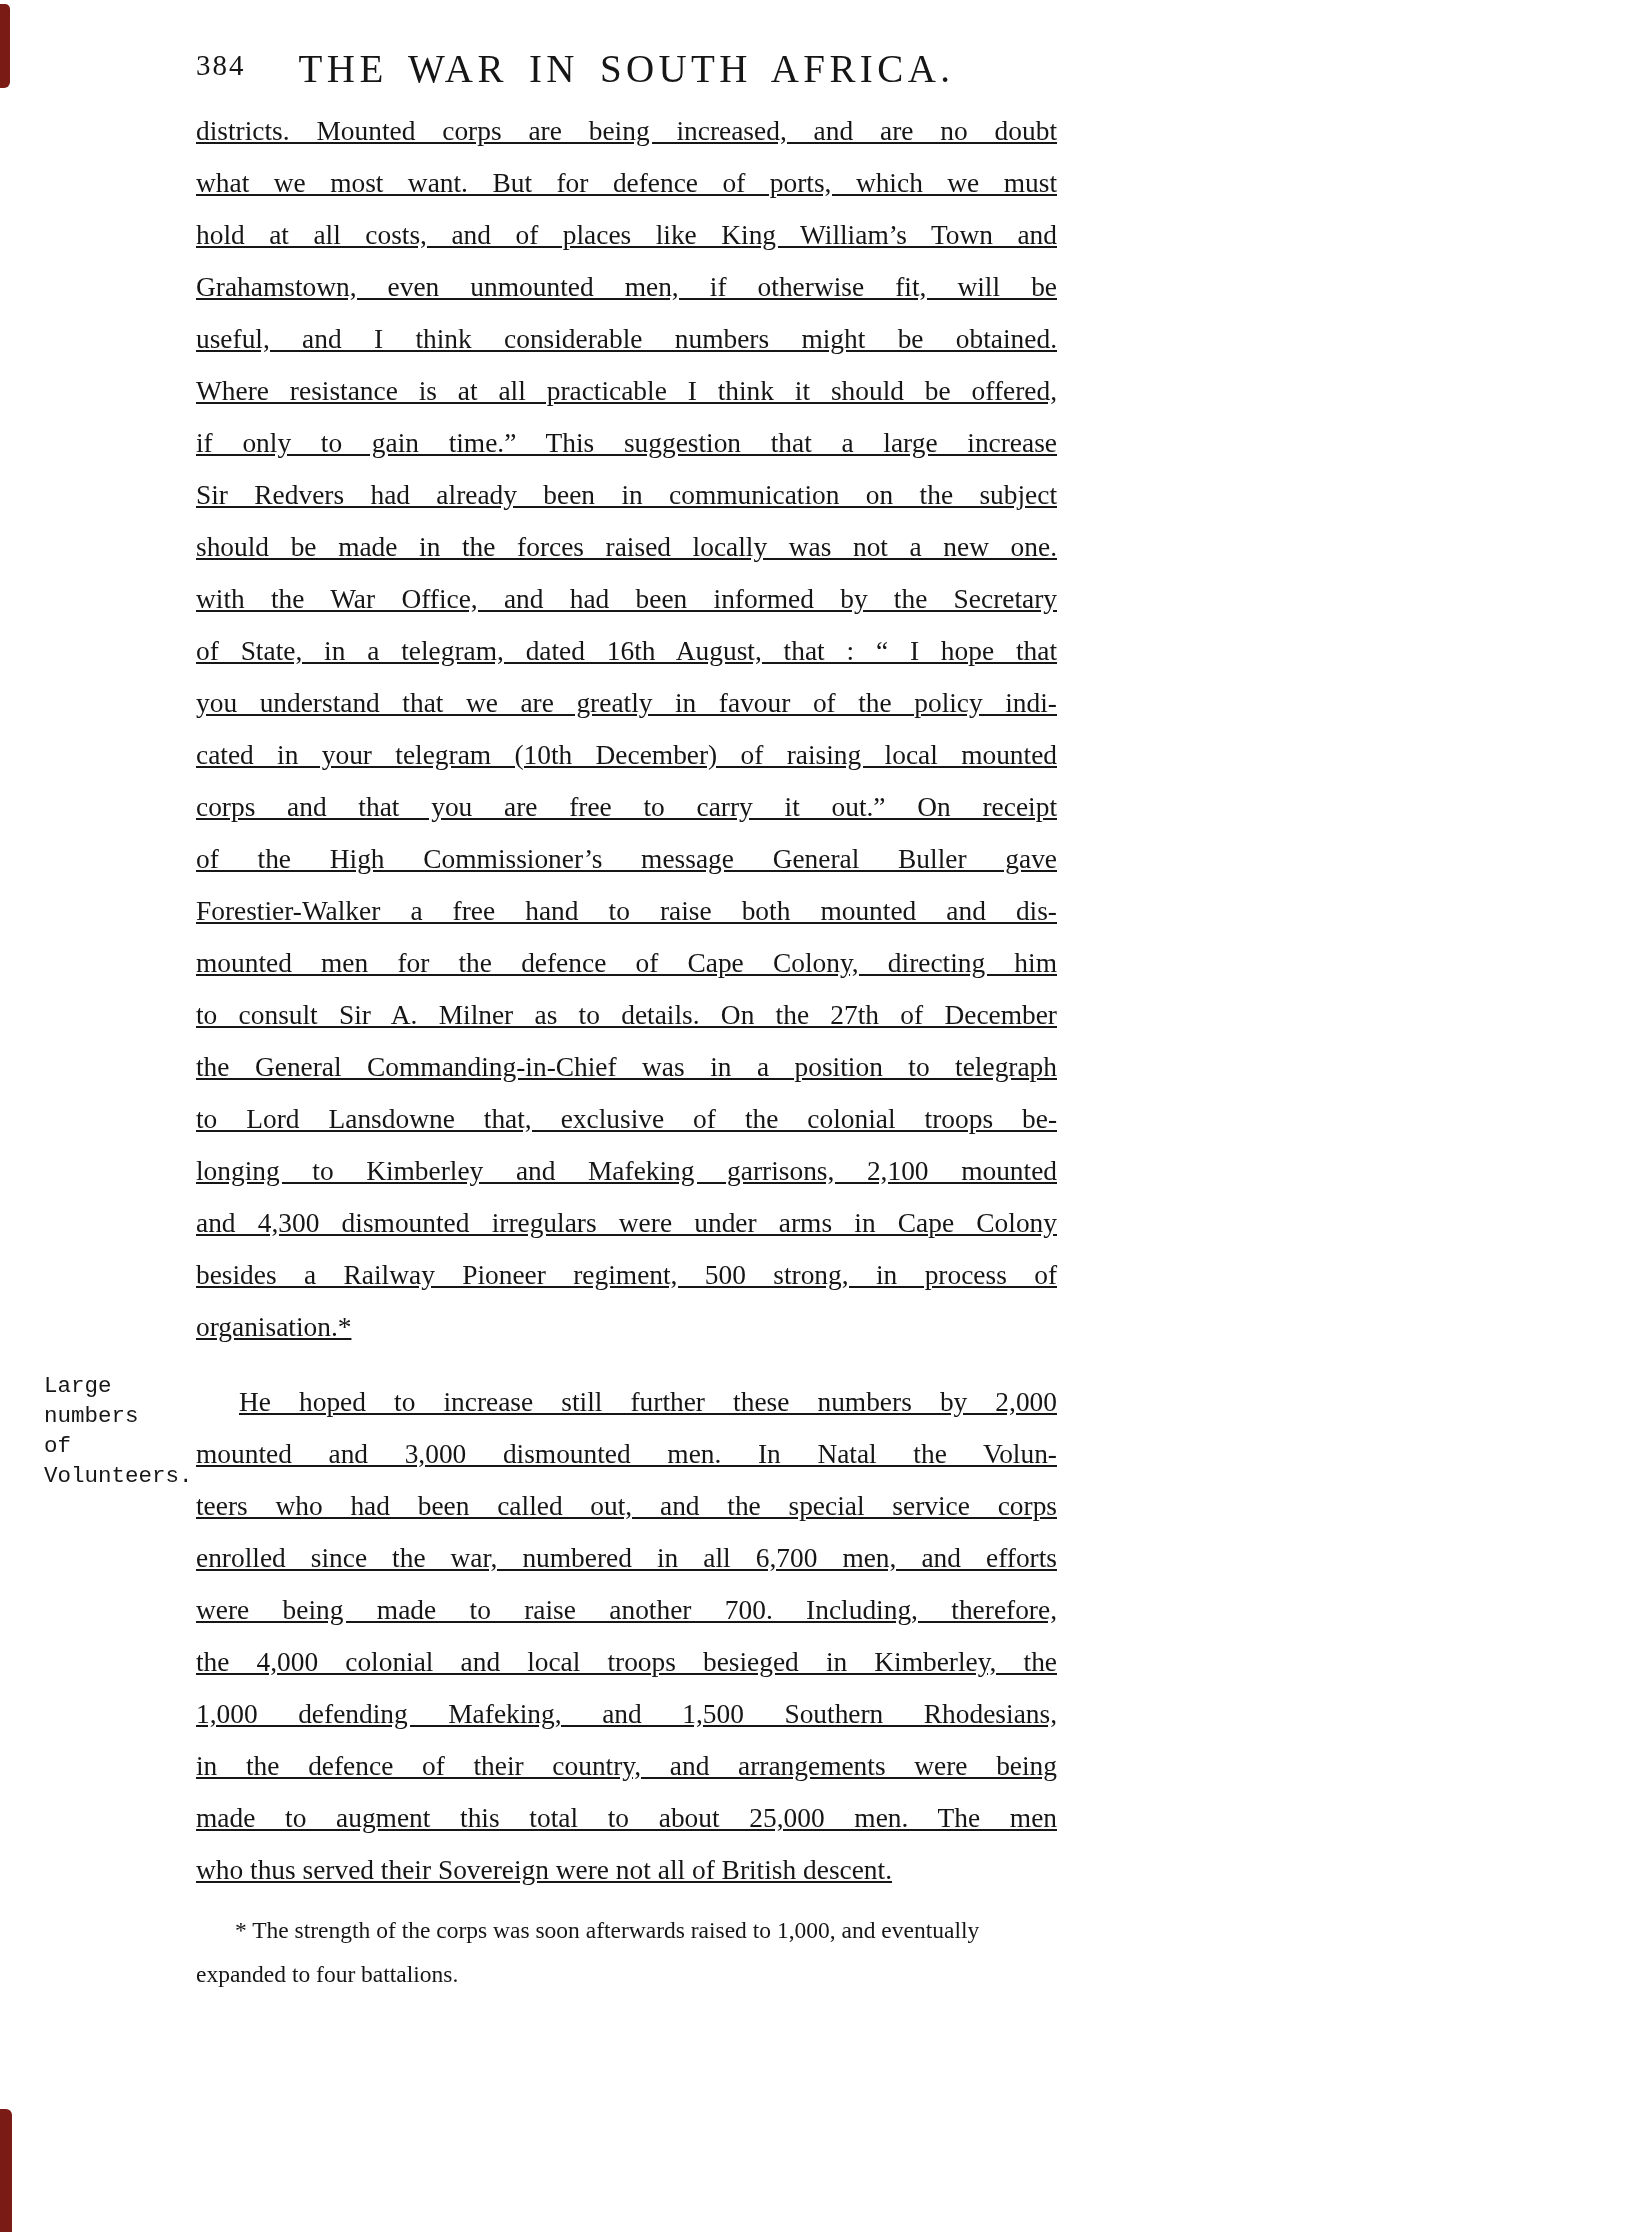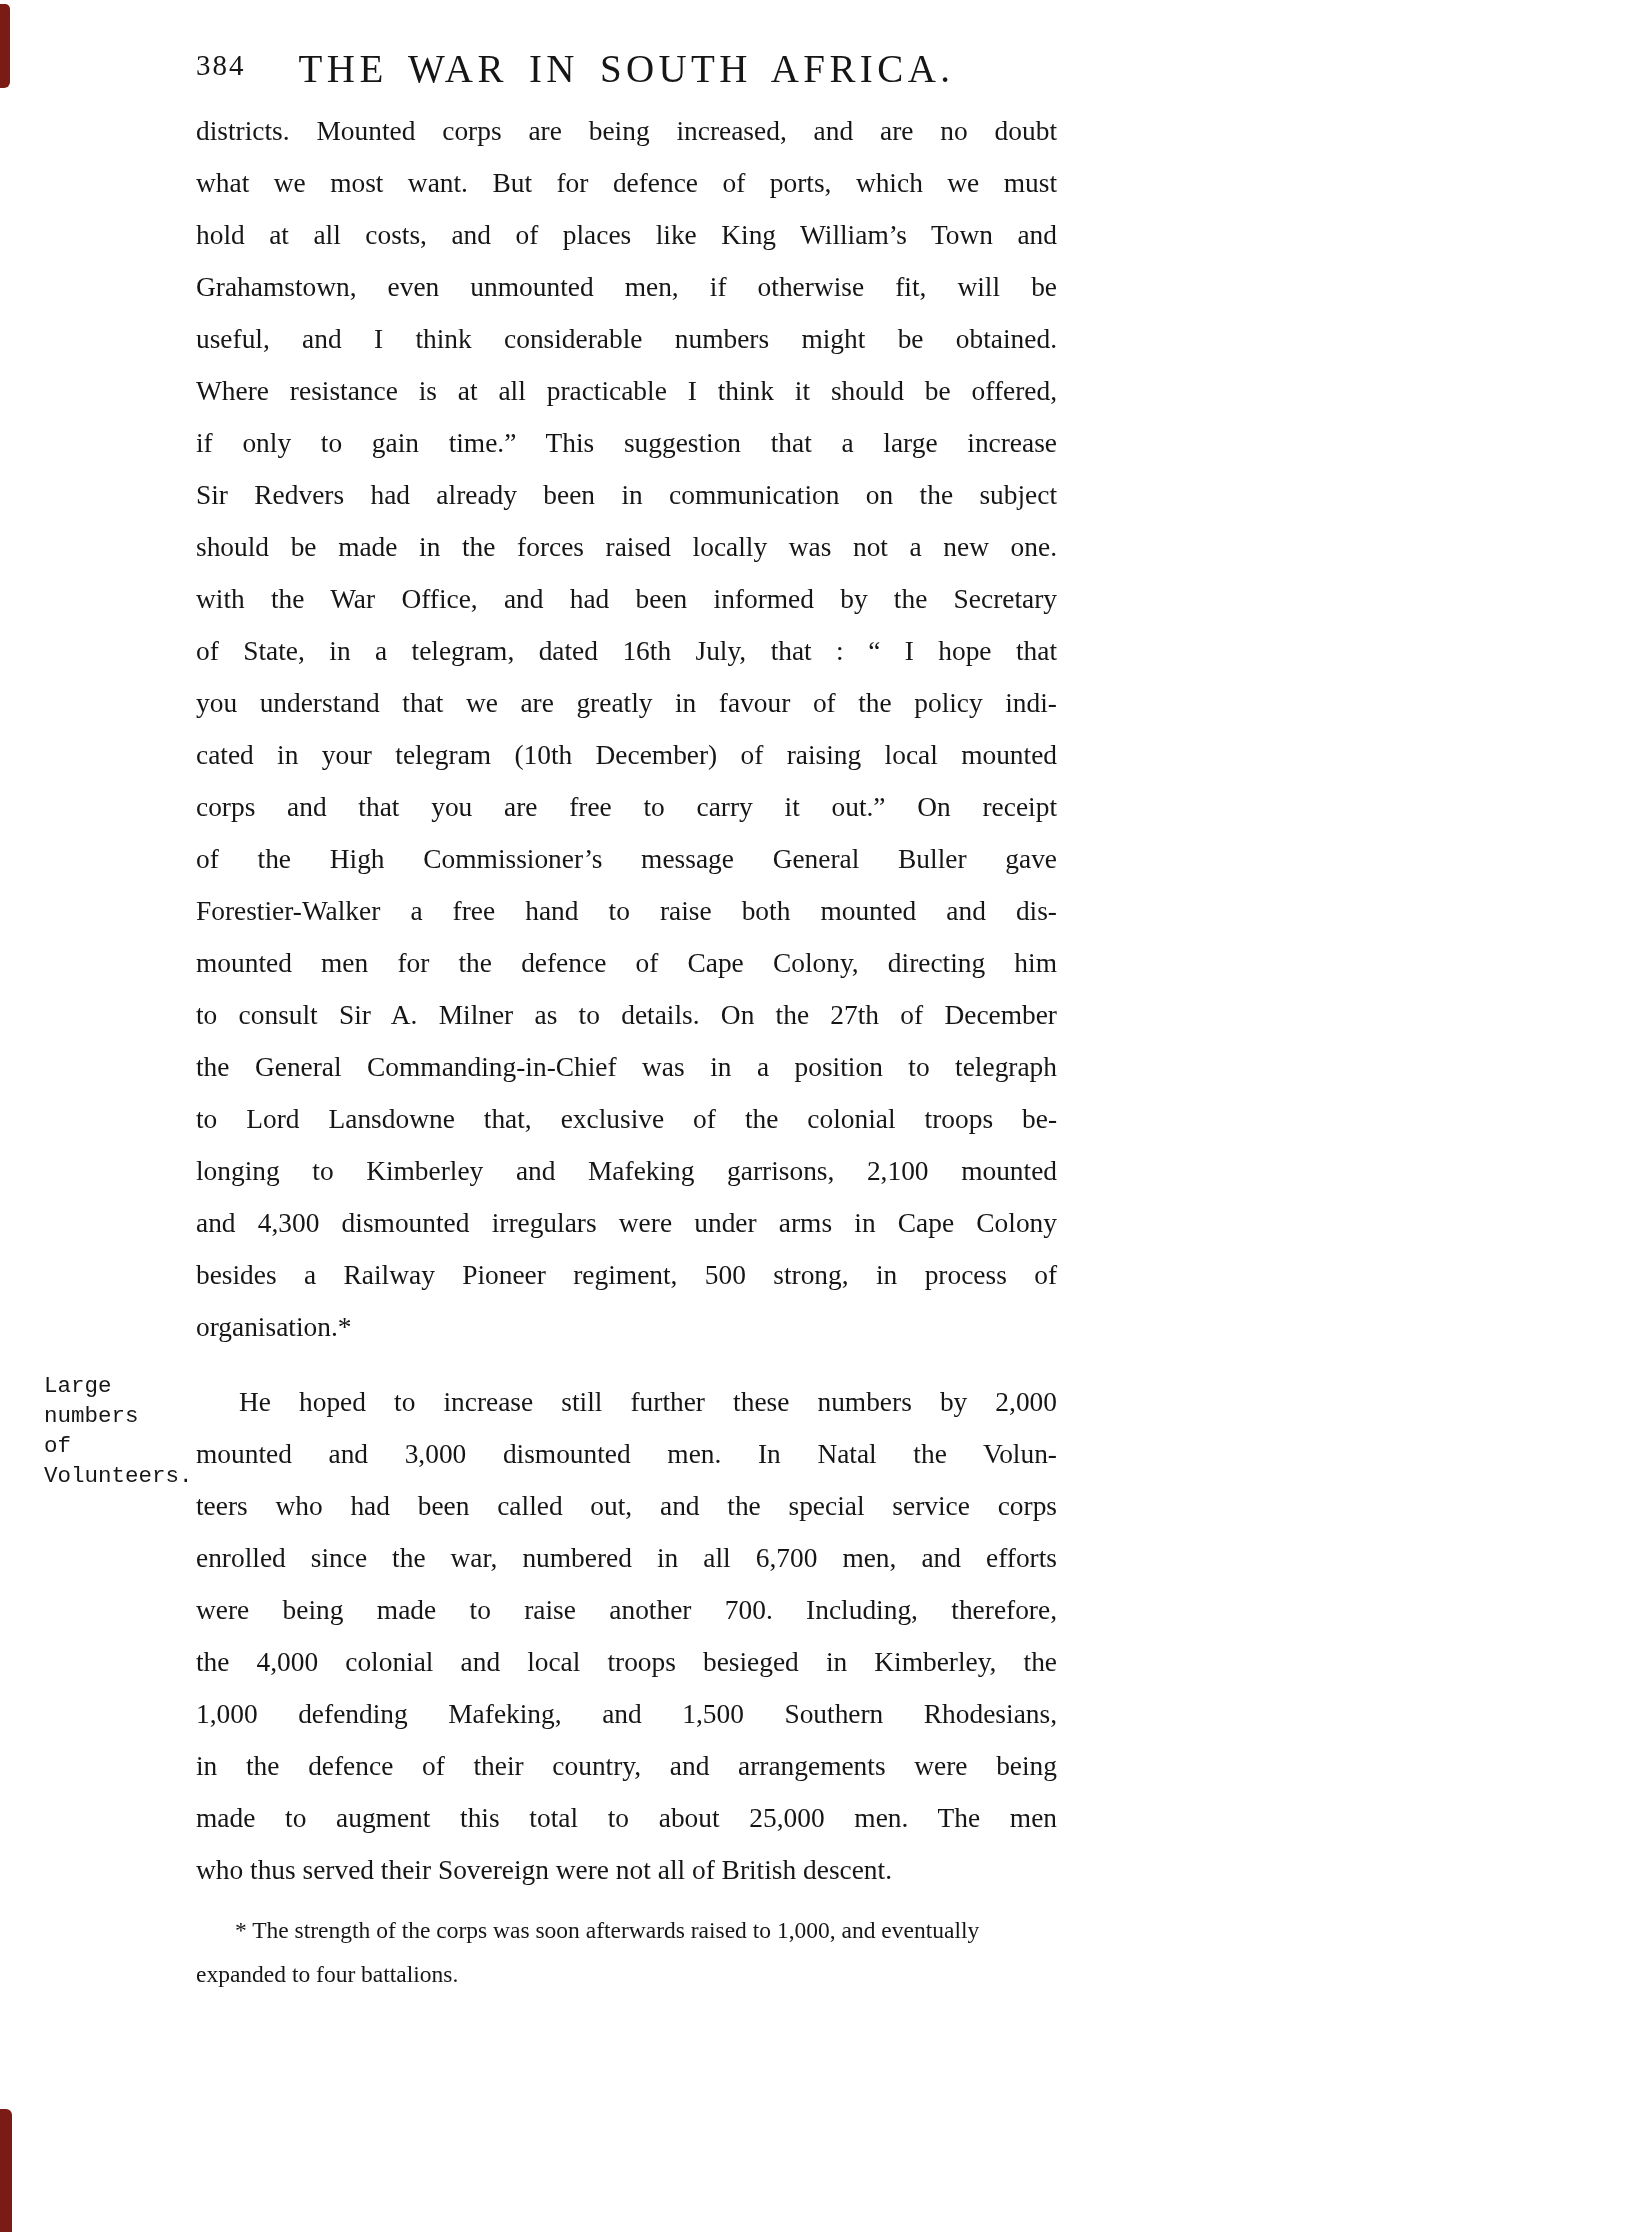--- a/index.html
+++ b/index.html
@@ -38,20 +38,21 @@
     display: block;
     text-align: center;
     font-size: 39px;
     letter-spacing: 4.4px;
     word-spacing: 6.9px;
   }
   .body-text {
     margin-top: 19.6px;
     font-size: 27.4px;
     line-height: 52px;
+    text-decoration: underline;
   }
   .paragraph { margin: 0; }
   .paragraph.gap { margin-top: 23.5px; }
   .line {
     text-align: justify;
     text-align-last: justify;
   }
   .line.last { text-align-last: left; }
   .line.indent { text-indent: 43px; }
   .margin-note {
@@ -113,21 +114,21 @@
           <div class="line">districts. Mounted corps are being increased, and are no doubt</div>
           <div class="line">what we most want. But for defence of ports, which we must</div>
           <div class="line">hold at all costs, and of places like King William’s Town and</div>
           <div class="line">Grahamstown, even unmounted men, if otherwise fit, will be</div>
           <div class="line">useful, and I think considerable numbers might be obtained.</div>
           <div class="line">Where resistance is at all practicable I think it should be offered,</div>
           <div class="line">if only to gain time.” This suggestion that a large increase</div>
           <div class="line">Sir Redvers had already been in communication on the subject</div>
           <div class="line">should be made in the forces raised locally was not a new one.</div>
           <div class="line">with the War Office, and had been informed by the Secretary</div>
-          <div class="line">of State, in a telegram, dated 16th July, that : “ I hope that</div>
+          <div class="line">of State, in a telegram, dated 16th August, that : “ I hope that</div>
           <div class="line">you understand that we are greatly in favour of the policy indi-</div>
           <div class="line">cated in your telegram (10th December) of raising local mounted</div>
           <div class="line">corps and that you are free to carry it out.” On receipt</div>
           <div class="line">of the High Commissioner’s message General Buller gave</div>
           <div class="line">Forestier-Walker a free hand to raise both mounted and dis-</div>
           <div class="line">mounted men for the defence of Cape Colony, directing him</div>
           <div class="line">to consult Sir A. Milner as to details. On the 27th of December</div>
           <div class="line">the General Commanding-in-Chief was in a position to telegraph</div>
           <div class="line">to Lord Lansdowne that, exclusive of the colonial troops be-</div>
           <div class="line">longing to Kimberley and Mafeking garrisons, 2,100 mounted</div>

